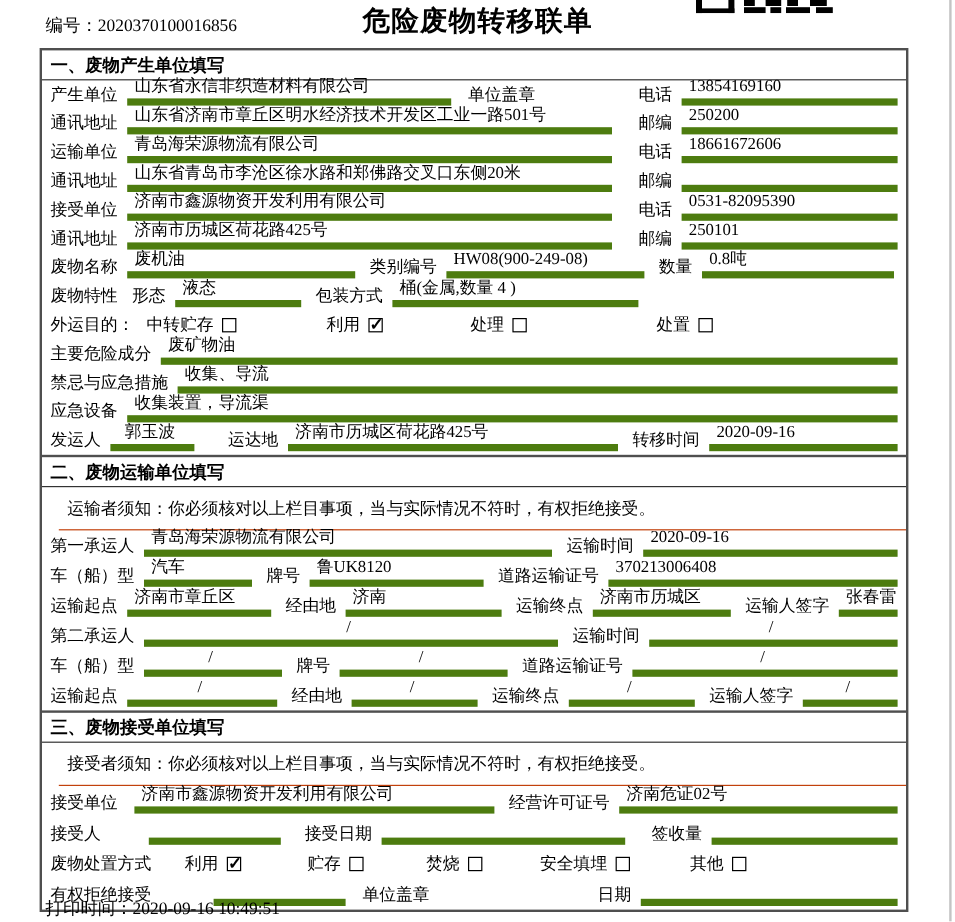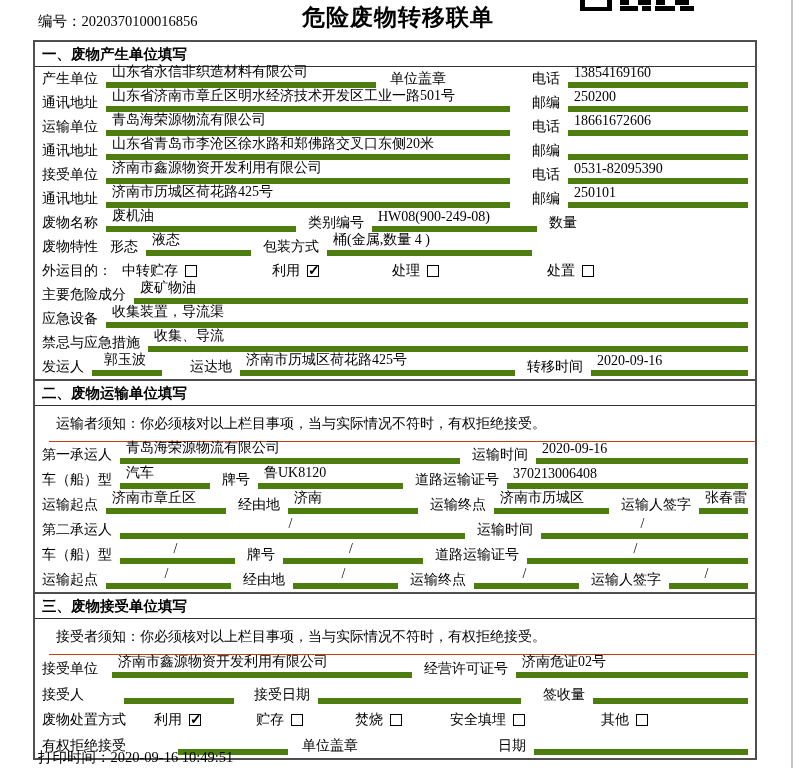--- a/index.html
+++ b/index.html
@@ -30,21 +30,21 @@
   .spacer { flex:1; }
 
   .w70{width:70px}.w90{width:90px}.w105{width:105px}.w110{width:110px}.w115{width:115px}
   .w120{width:120px}.w125{width:125px}.w130{width:130px}.w140{width:140px}.w145{width:145px}
   .w155{width:155px}.w160{width:160px}.w165{width:165px}.w180{width:180px}.w190{width:190px}
   .w205{width:205px}.w270{width:270px}.w275{width:275px}.w300{width:300px}.w340{width:340px}
   .w345{width:345px}
 
   .opt { display:flex; align-items:center; }
   .w150o{width:150px}.w120o{width:120px}.w155o{width:155px}
-  .ml28{margin-left:28px}.ml48{margin-left:48px}.ml50{margin-left:76px}.ml52{margin-left:52px}.ml55{margin-left:55px}.ml14{margin-left:14px}.ml28l{margin-left:28px}.ml140{margin-left:140px}
+  .ml28{margin-left:28px}.ml48{margin-left:48px}.ml50{margin-left:50px}.ml52{margin-left:52px}.ml55{margin-left:55px}.ml14{margin-left:14px}.ml28l{margin-left:28px}.ml140{margin-left:140px}
   .cb { display:inline-block; width:12px; height:12px; border:1px solid #000; margin-left:7px; position:relative; flex:none; }
   .cb.checked::after { content:"\2713"; position:absolute; left:0px; top:-4px; font-size:14px; font-weight:bold; }
 
   .footer { position:absolute; left:38px; top:748px; white-space:nowrap; font-size:14.5px; }
 </style>
 </head>
 <body>
 
 <div class="page-edge"></div>
 
@@ -113,20 +113,21 @@
     <span class="lbl">邮编</span>
     <span class="val w180">250101</span>
   </div>
 
   <div class="row">
     <span class="lbl">废物名称</span>
     <span class="val w190">废机油</span>
     <span class="lbl">类别编号</span>
     <span class="val w165">HW08(900-249-08)</span>
     <span class="lbl">数量</span>
+    <span class="val w160">0.8吨</span>
   </div>
 
   <div class="row">
     <span class="lbl">废物特性</span>
     <span class="lbl">形态</span>
     <span class="val w105">液态</span>
     <span class="lbl">包装方式</span>
     <span class="val w205">桶(金属,数量 4 )</span>
   </div>
 
@@ -149,27 +150,27 @@
       <span class="cb"></span>
     </span>
   </div>
 
   <div class="row">
     <span class="lbl">主要危险成分</span>
     <span class="val grow">废矿物油</span>
   </div>
 
   <div class="row">
+    <span class="lbl">禁忌与应急措施</span>
+    <span class="val grow">收集、导流</span>
+  </div>
+
+  <div class="row">
     <span class="lbl">应急设备</span>
     <span class="val grow">收集装置，导流渠</span>
-  </div>
-
-  <div class="row">
-    <span class="lbl">禁忌与应急措施</span>
-    <span class="val grow">收集、导流</span>
   </div>
 
   <div class="row">
     <span class="lbl">发运人</span>
     <span class="val w70 ctr">郭玉波</span>
     <span class="lbl ml28l">运达地</span>
     <span class="val w275">济南市历城区荷花路425号</span>
     <span class="lbl">转移时间</span>
     <span class="val grow">2020-09-16</span>
   </div>

